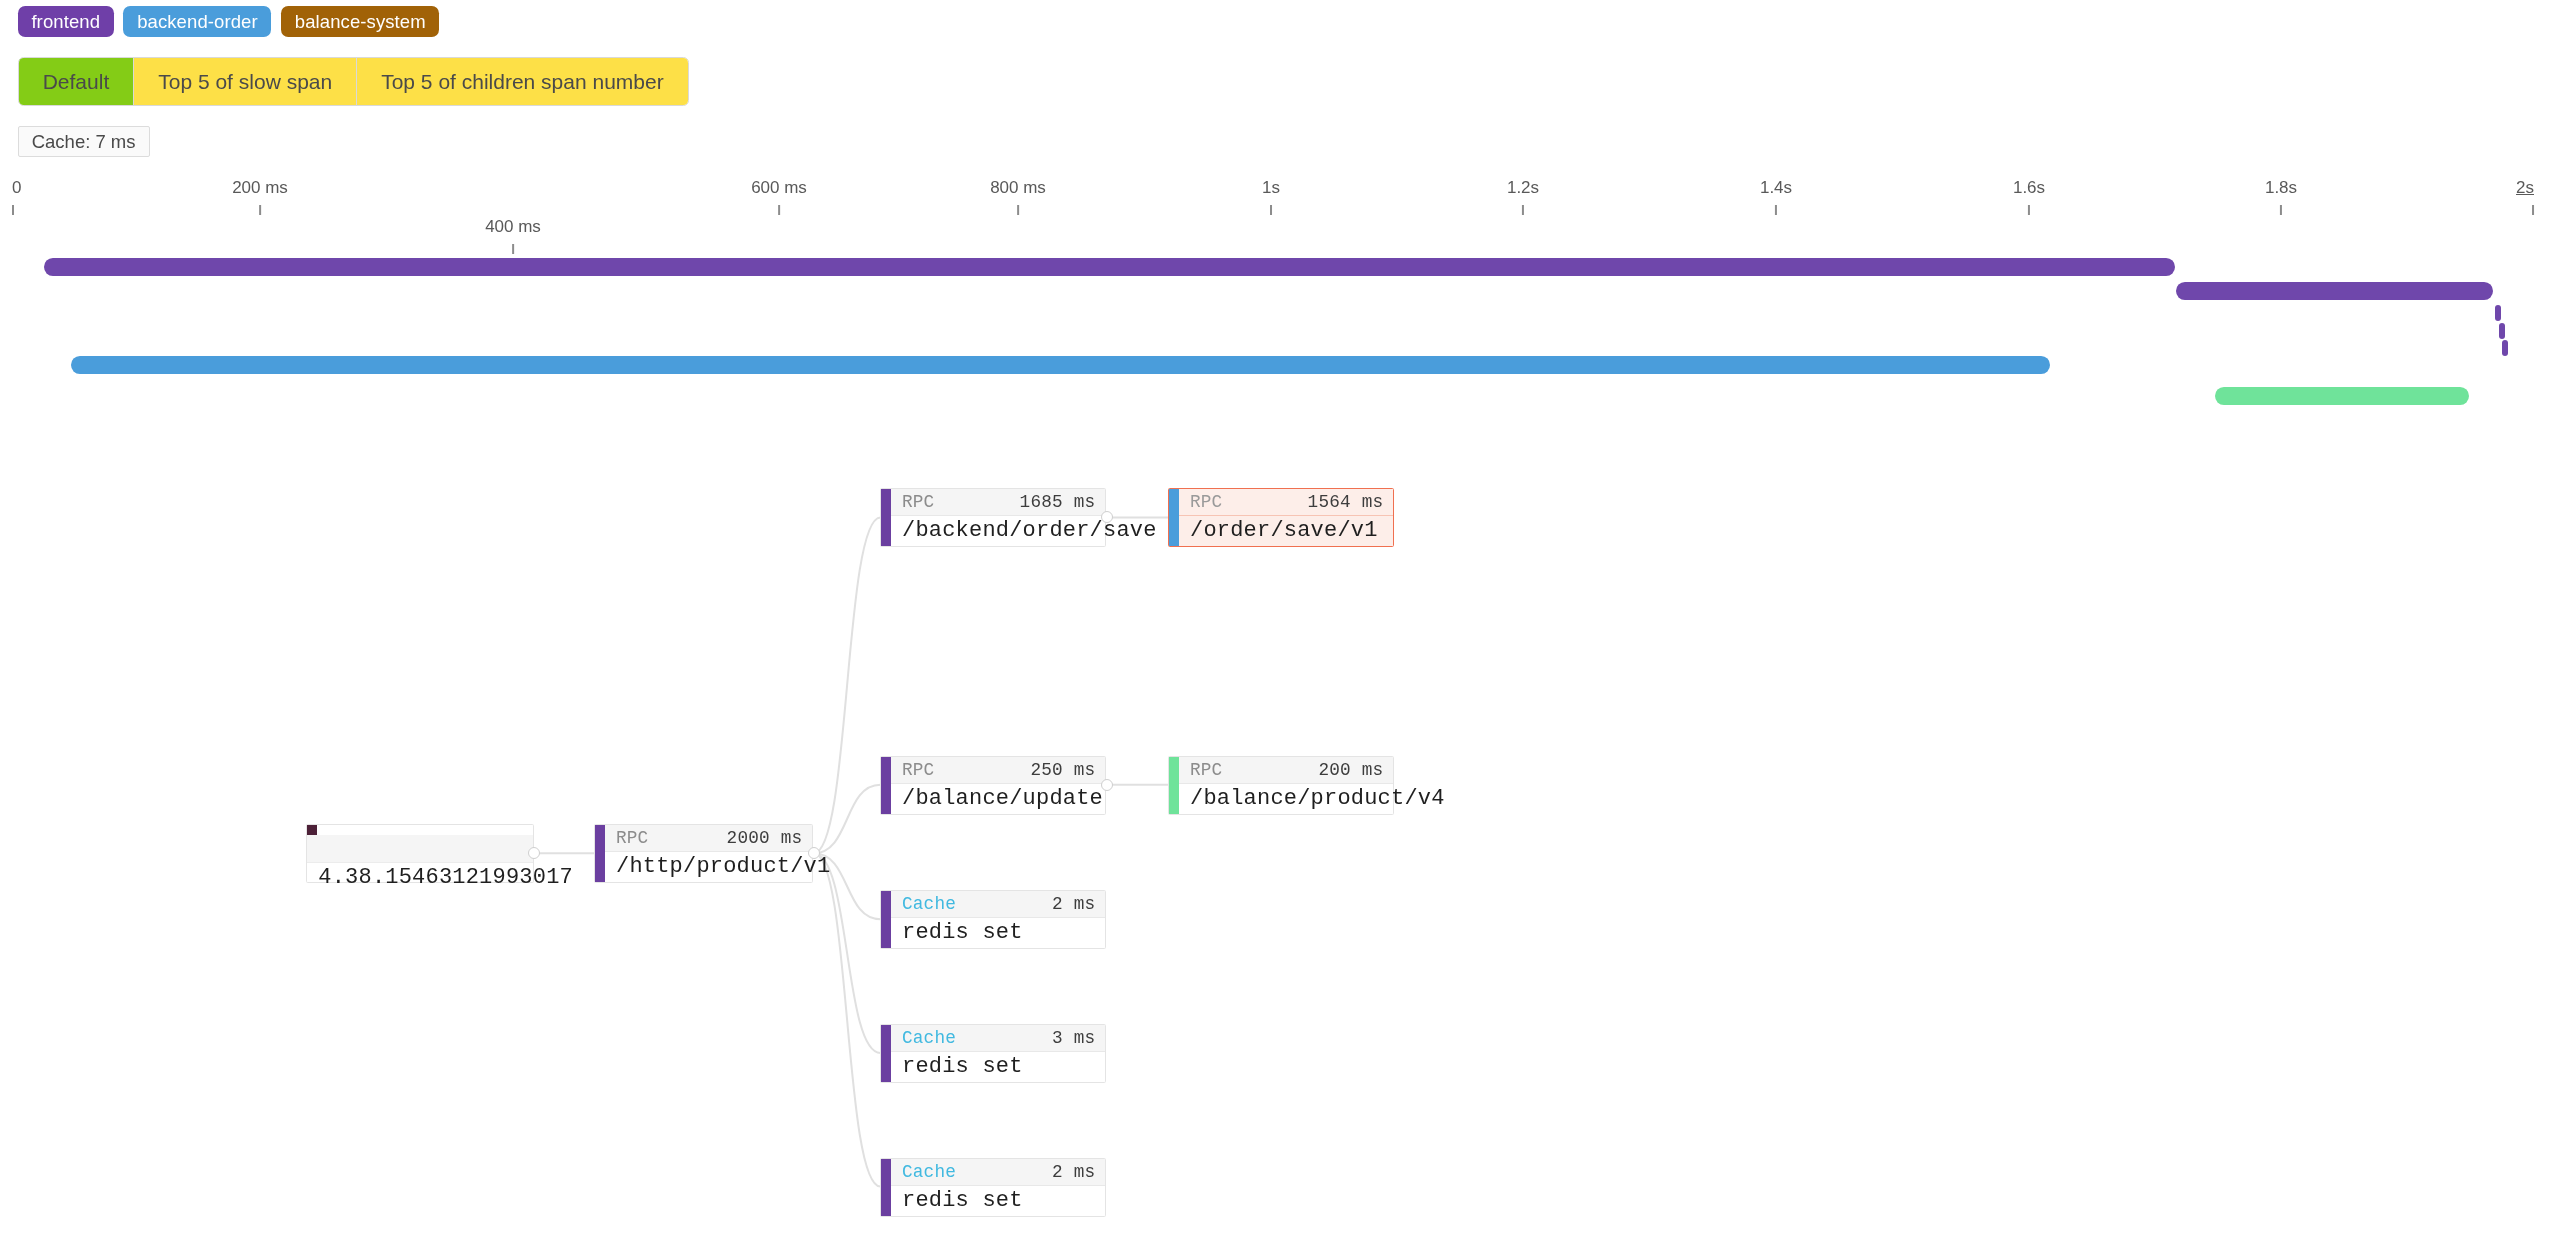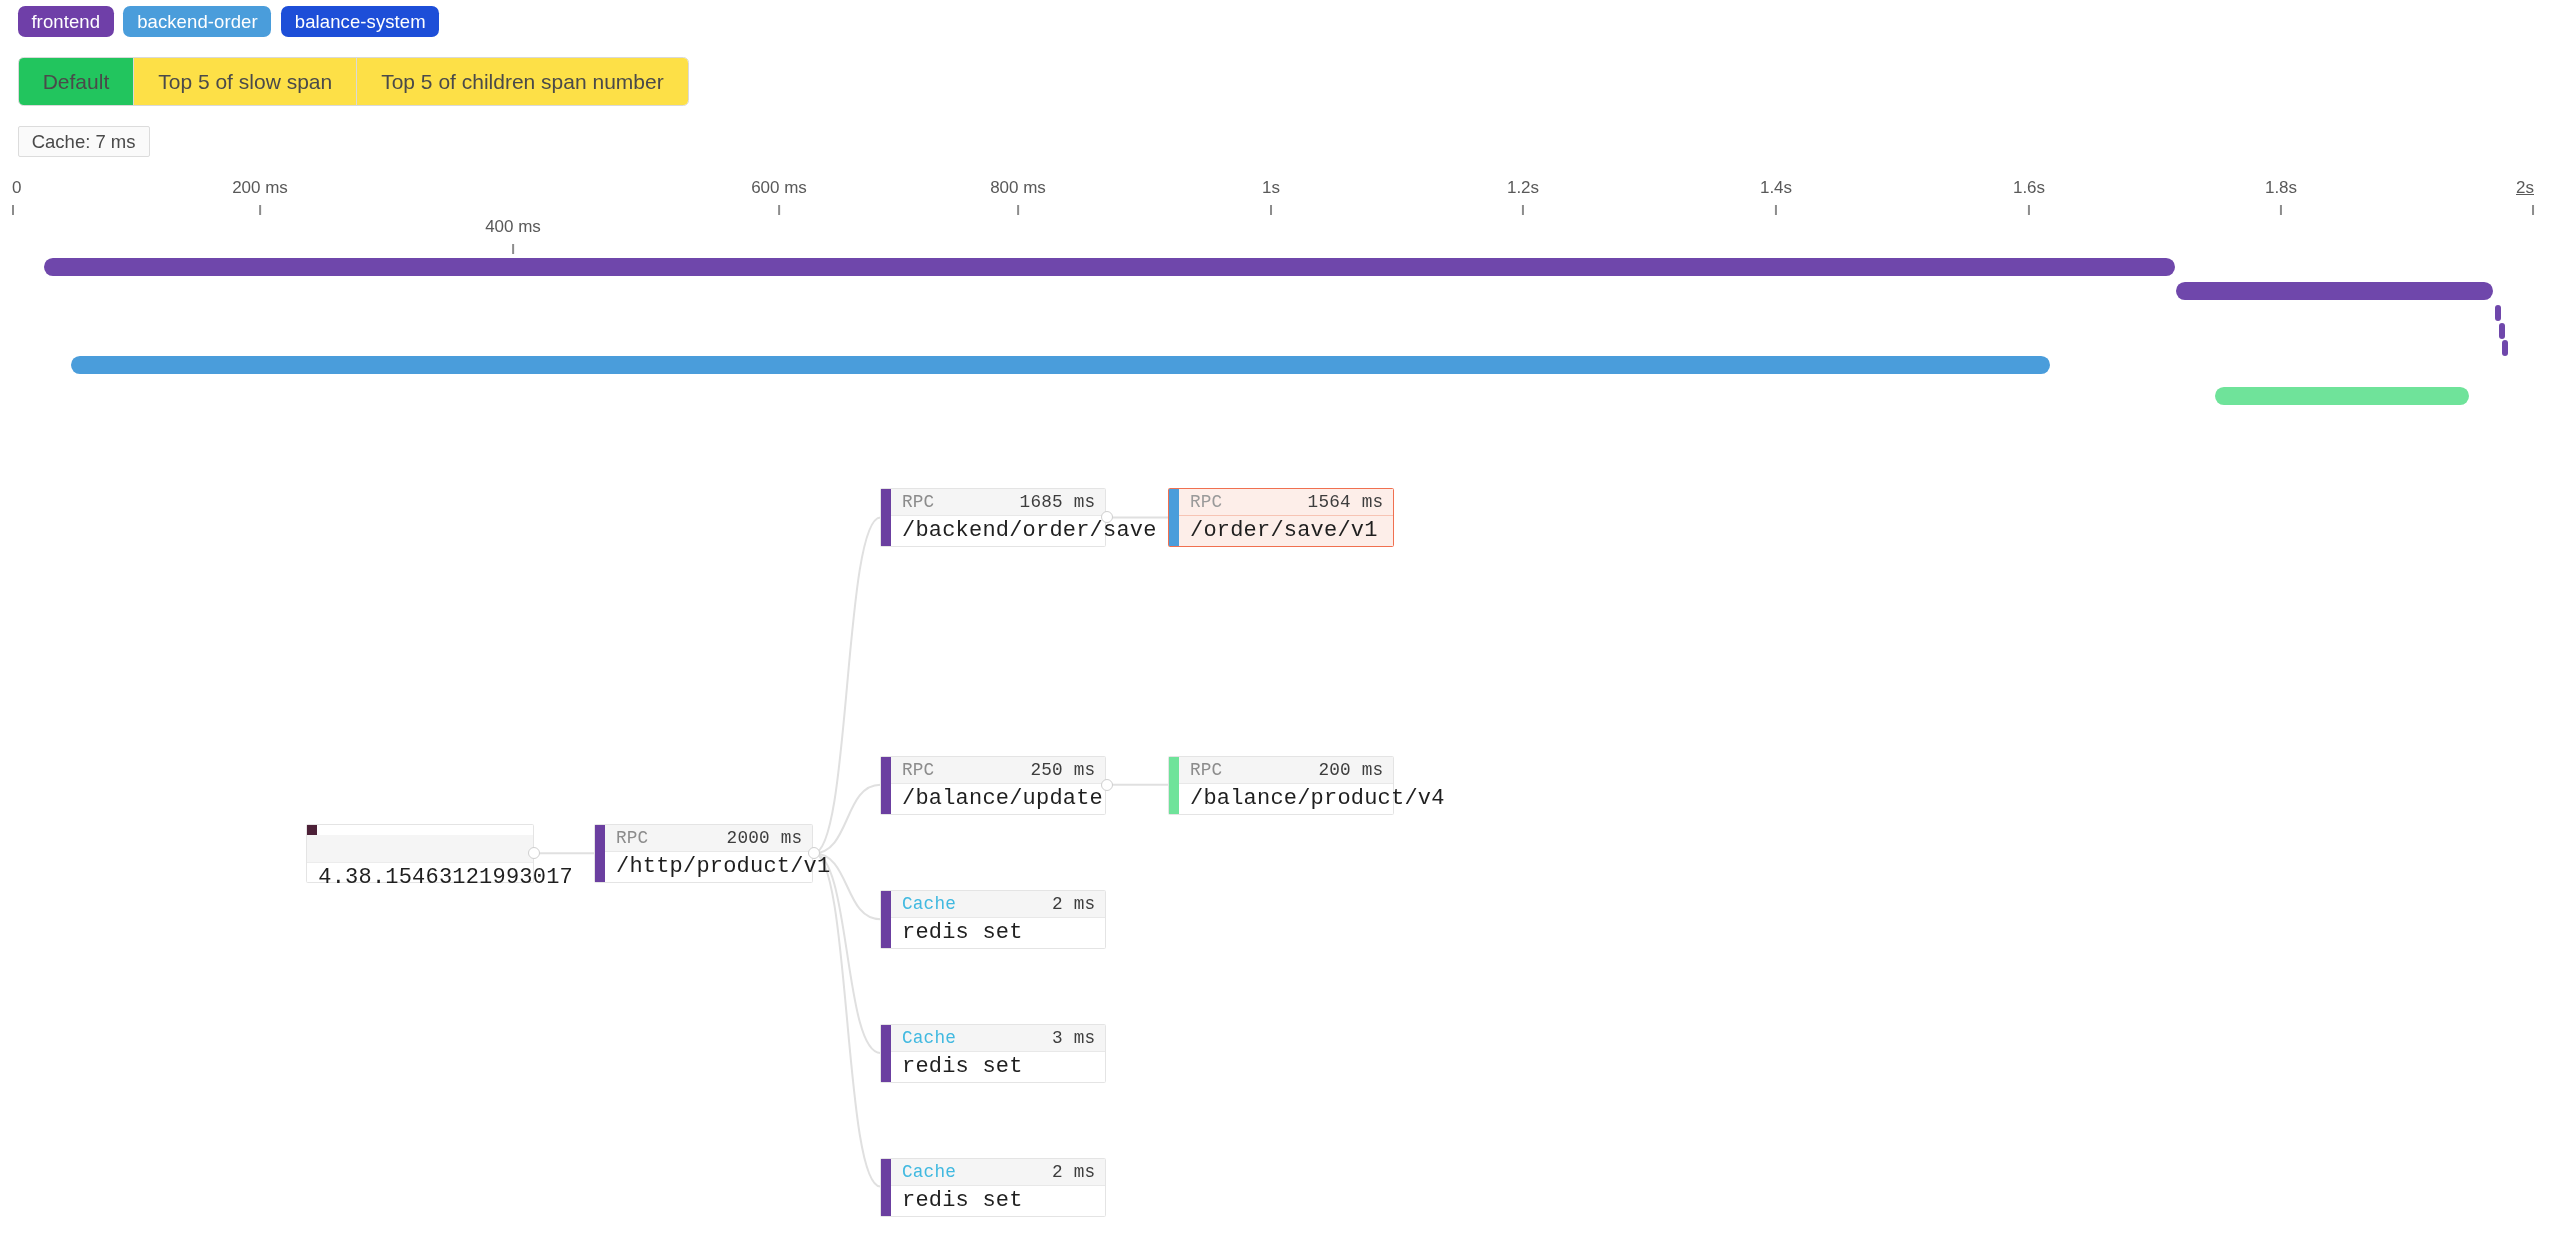--- a/index.html
+++ b/index.html
@@ -61,21 +61,21 @@
     color: #4a4a4a;
     background: #fde047;
     border: none;
     border-right: 0.8px solid #d9d9d9;
     cursor: pointer;
     white-space: nowrap;
     font-family: "Liberation Sans", sans-serif;
     height: 100%;
   }
   .tab-btn:last-child { border-right: none; }
-  .tab-btn.is-active { background: #22c55e; }
+  .tab-btn.is-active { background: #84cc16; }
 
   
   .cache-chip {
     position: absolute;
     left: 17.7px;
     top: 126px;
     height: 31px;
     display: inline-flex;
     align-items: center;
     padding: 0 13px;
@@ -200,21 +200,21 @@
     pointer-events: auto;
     cursor: crosshair;
   }
 </style>
 </head>
 <body>
 
 <div class="service-tags">
   <span class="service-tag" style="background-color: rgb(111, 63, 168);">frontend</span>
   <span class="service-tag" style="background-color: rgb(74, 157, 219);">backend-order</span>
-  <span class="service-tag" style="background-color: #1d4ed8;">balance-system</span>
+  <span class="service-tag" style="background-color: #a16207;">balance-system</span>
 </div>
 
 <div class="tab-group">
   <button class="tab-btn is-active">Default</button>
   <button class="tab-btn">Top 5 of slow span</button>
   <button class="tab-btn">Top 5 of children span number</button>
 </div>
 
 <div class="cache-chip">Cache: 7 ms</div>
 

